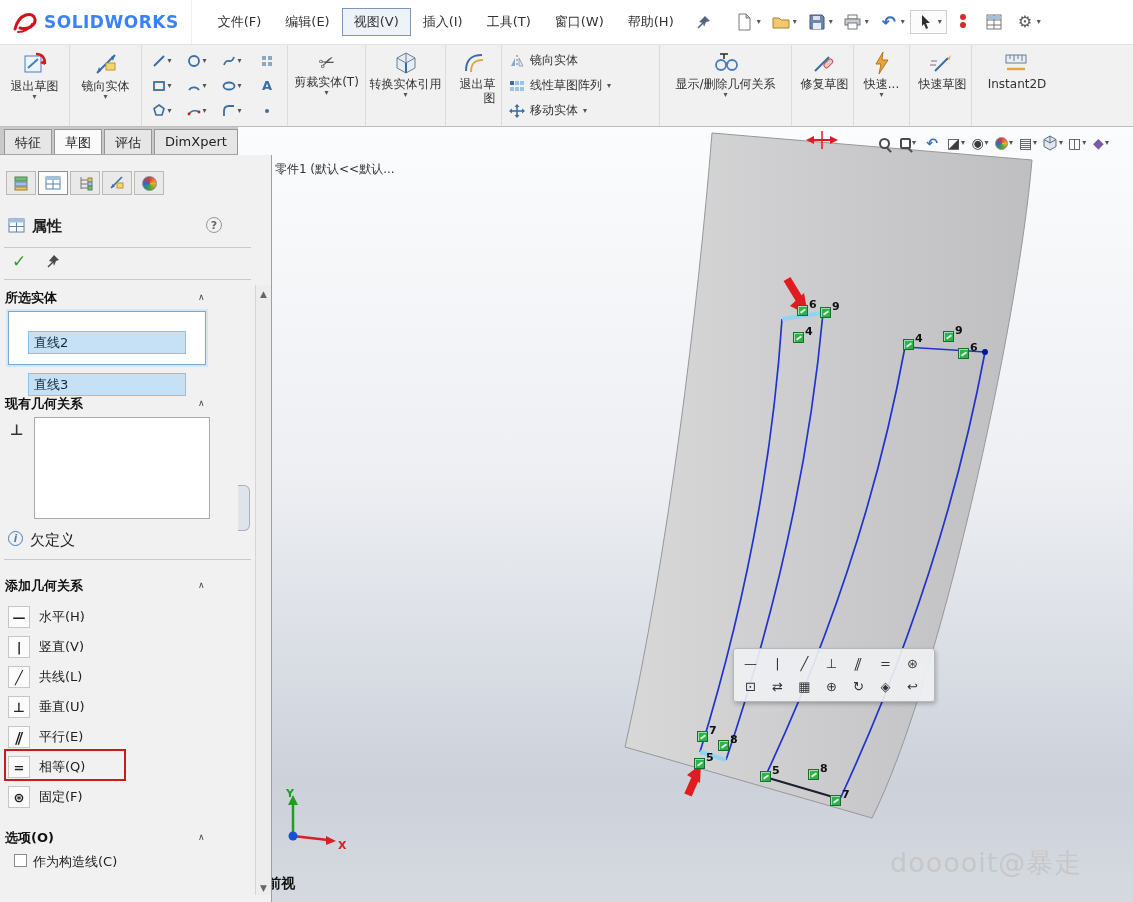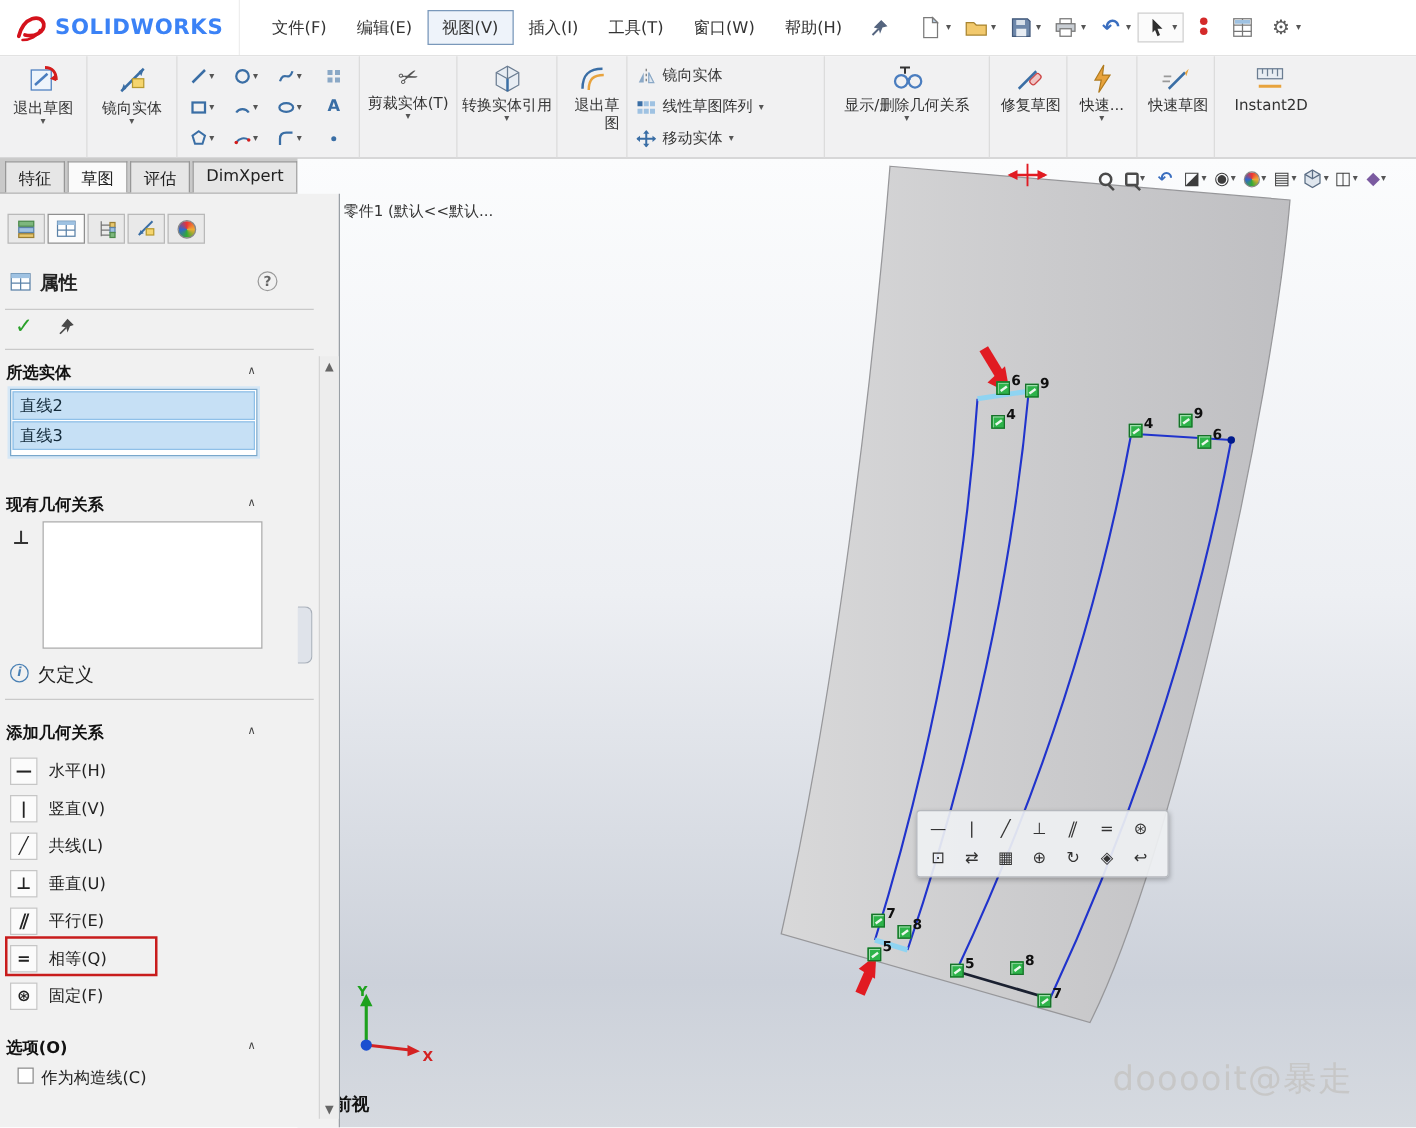--- a/index.html
+++ b/index.html
@@ -57,21 +57,21 @@
 #splitter-handle{position:absolute;left:0;top:358px;width:12px;height:46px;background:#dfe3ea;border:1px solid #a9b0ba;border-left:none;border-radius:0 6px 6px 0;z-index:4}
 
 
 #left-panel{position:absolute;left:0;top:155px;width:272px;height:747px;background:#f1f1f1;border-right:1px solid #9aa0a6}
 .ptab{position:absolute;width:30px;height:24px;border:1px solid #b9b9b9;background:#e9e9e9;display:flex;align-items:center;justify-content:center}
 .ptab.active{background:#fbfbfb;border-color:#8f8f8f}
 .hr{position:absolute;left:4px;right:20px;height:1px;background:#c9c9c9}
 .sec-label{position:absolute;font-weight:bold;font-size:13px;color:#111}
 .chev{position:absolute;font-size:9px;color:#444}
 .lb{position:absolute;background:#fff;border:1px solid #79a8cc}
-.lb .li{height:23px;display:flex;align-items:center;padding:4px 5px;font-size:13px;background:#c6e0f5;border:1px solid #8fc0e8;color:#132a3a;margin:1px}
+.lb .li{height:23px;display:flex;align-items:center;padding:4px 5px;font-size:13px;background:#c6e0f5;border:1px solid #8fc0e8;color:#132a3a;margin:19px}
 .rel-row{position:absolute;left:8px;display:flex;align-items:center;gap:9px;height:28px}
 .rel-ico{width:22px;height:22px;border:1px solid #c6c6c6;background:#fbfbfb;display:flex;align-items:center;justify-content:center;font-size:13px;font-weight:bold;color:#222}
 #red-box{position:absolute;left:4px;top:594px;width:122px;height:32px;border:2px solid #c81c1c;z-index:3}
 .scroll-arrow{position:absolute;right:4px;font-size:9px;color:#666}
 #panel-scroll{position:absolute;right:0;top:130px;width:16px;height:610px;background:#ededed;border-left:1px solid #d5d5d5}
 .cbox{width:13px;height:13px;border:1px solid #8a8a8a;background:#fff;display:inline-block}
 .info-circle{width:15px;height:15px;border-radius:50%;border:1px solid #4a80b4;color:#4a80b4;font-size:10px;font-weight:bold;font-style:italic;display:flex;align-items:center;justify-content:center}
 .help-circle{width:16px;height:16px;border-radius:50%;border:1px solid #9a9a9a;color:#666;font-size:11px;font-weight:bold;display:flex;align-items:center;justify-content:center}
 .checkmark{color:#2aa12a;font-size:17px;font-weight:bold}
 </style>

